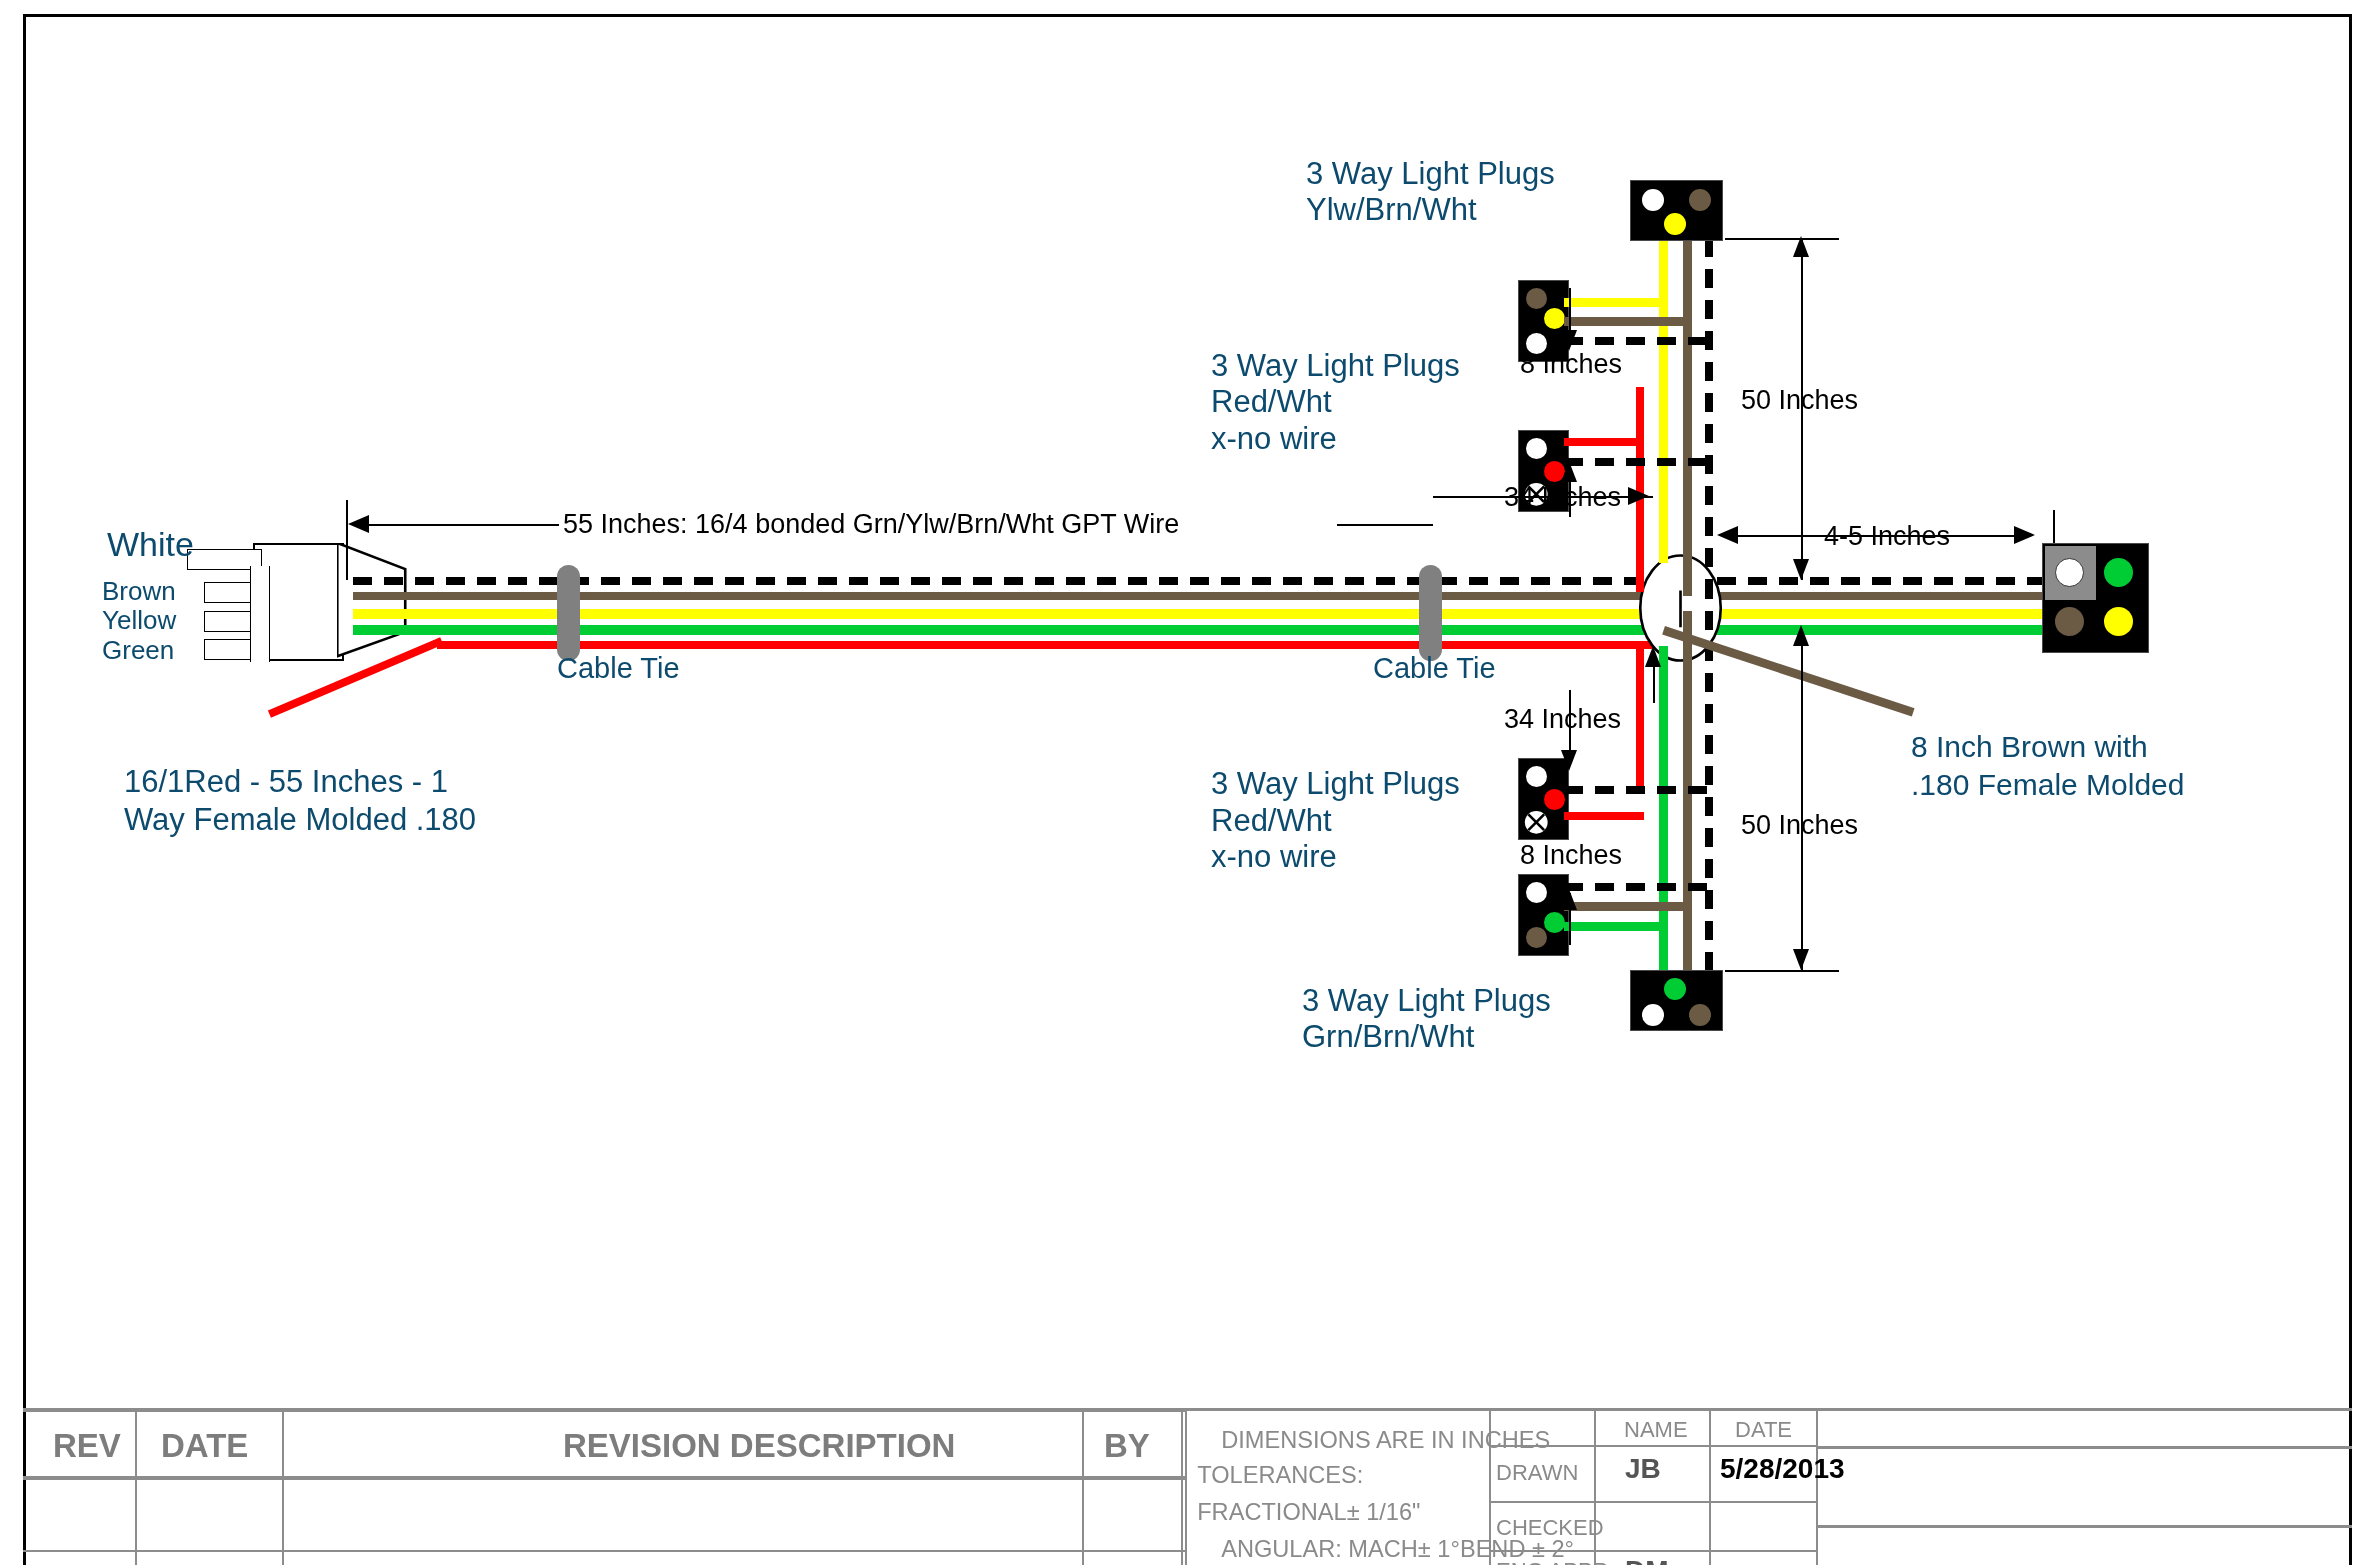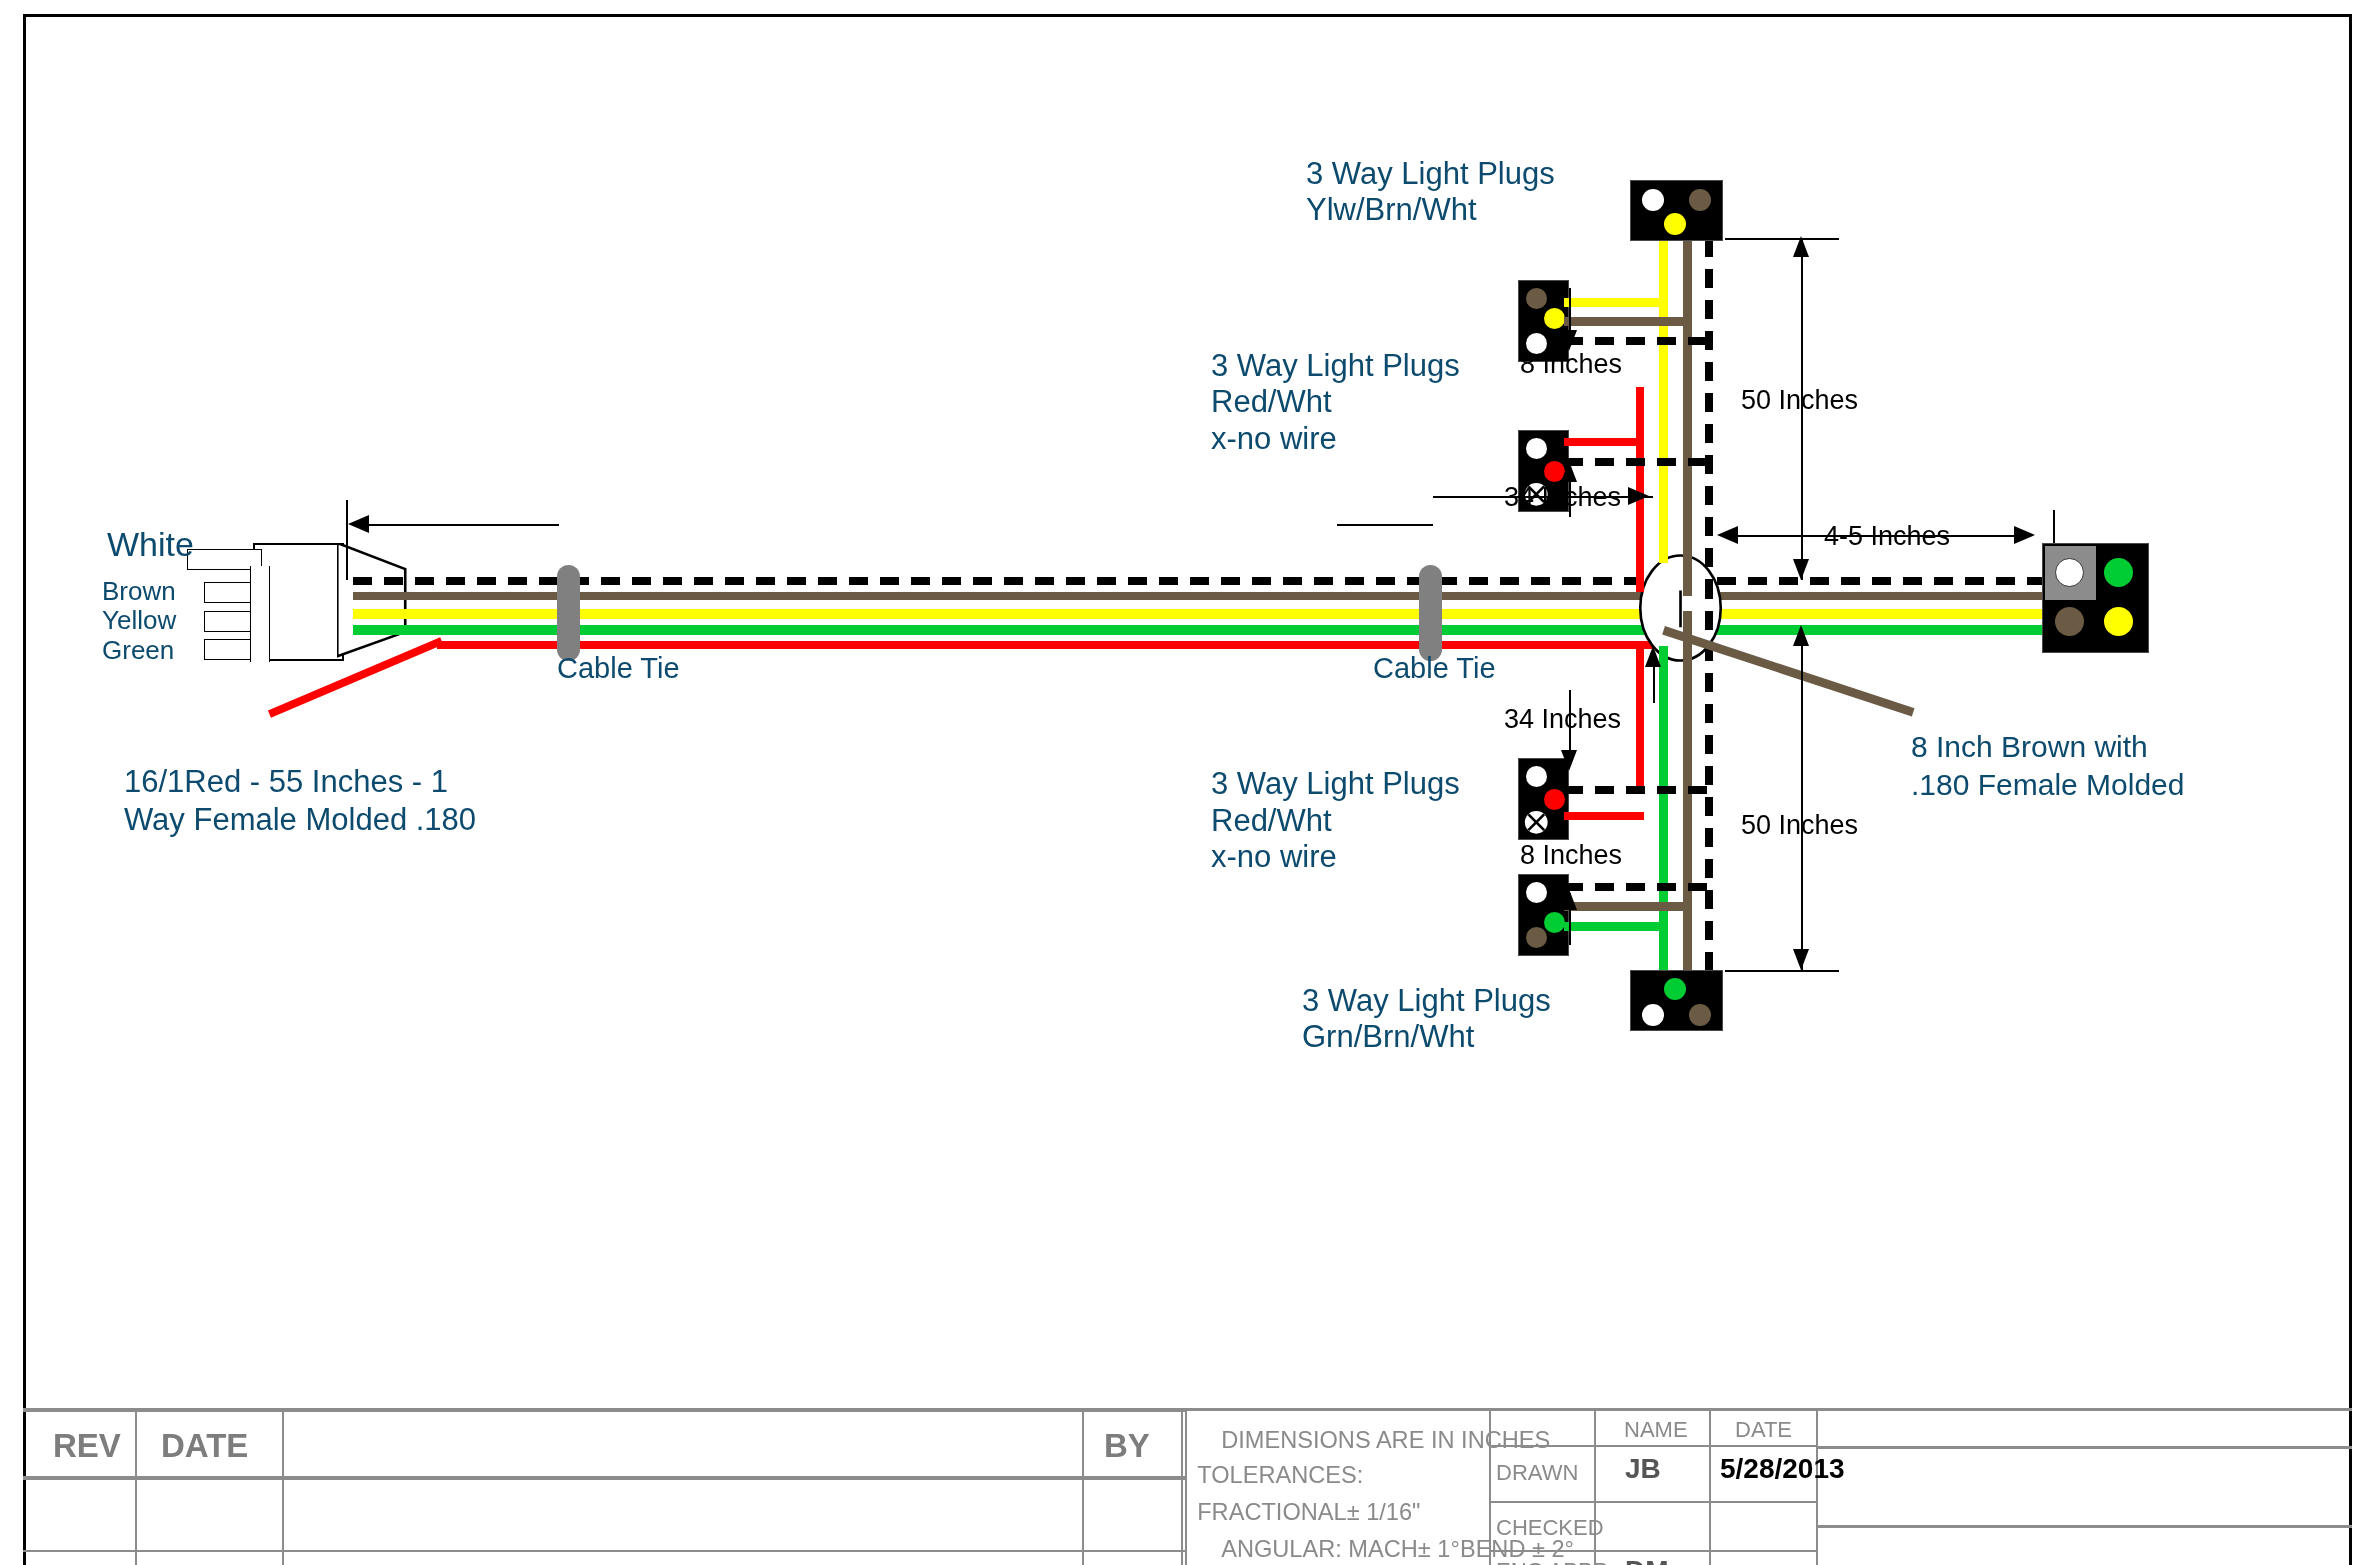--- a/index.html
+++ b/index.html
@@ -67,20 +67,21 @@
 
   <div class="tie" style="left:557px;top:565px;width:23px;height:96px;"></div>
   <div class="tie" style="left:1419px;top:565px;width:23px;height:96px;"></div>
   <div class="lbl" style="left:557px;top:651px;font-size:29px;">Cable Tie</div>
   <div class="lbl" style="left:1373px;top:651px;font-size:29px;">Cable Tie</div>
 
   <div class="thin" style="left:346px;top:500px;width:1.7px;height:80px;"></div>
   <div class="thin" style="left:367px;top:524px;width:192px;height:1.7px;"></div>
   <div class="arrL" style="left:348px;top:515px;"></div>
   <div class="thin" style="left:1337px;top:524px;width:96px;height:1.7px;"></div>
+  <div class="dimtxt" style="left:563px;top:509px;">55 Inches: 16/4 bonded Grn/Ylw/Brn/Wht GPT Wire</div>
 
   <div class="lbl" style="left:124px;top:764px;font-size:31px;">16/1Red - 55 Inches - 1</div>
   <div class="lbl" style="left:124px;top:802px;font-size:31px;">Way Female Molded .180</div>
 
   <svg style="position:absolute;left:1628px;top:552px;" width="105" height="112" viewBox="0 0 120 128">
     <ellipse cx="60" cy="64" rx="46" ry="60" fill="#ffffff" stroke="#000000" stroke-width="3"></ellipse>
     <line x1="60" y1="44" x2="60" y2="86" stroke="#000000" stroke-width="3"></line>
   </svg>
 
   <div class="wire" style="left:1659px;top:238px;width:8.7px;height:325px;background:#ffff00;"></div>
@@ -214,20 +215,21 @@
     <div class="tbline" style="left:0;top:0;width:1162px;height:3.5px;"></div>
     <div class="tbline" style="left:0;top:68px;width:1162px;height:3.5px;"></div>
     <div class="tbline" style="left:0;top:142px;width:1162px;height:1.7px;"></div>
     <div class="tbline" style="left:112px;top:0;width:1.7px;height:157px;"></div>
     <div class="tbline" style="left:259px;top:0;width:1.7px;height:157px;"></div>
     <div class="tbline" style="left:1059px;top:0;width:1.7px;height:157px;"></div>
     <div class="tbline" style="left:1158px;top:0;width:1.7px;height:157px;"></div>
 
     <div class="tbhead" style="left:30px;top:19px;font-size:33px;">REV</div>
     <div class="tbhead" style="left:138px;top:19px;font-size:33px;">DATE</div>
+    <div class="tbhead" style="left:540px;top:19px;font-size:33px;">REVISION DESCRIPTION</div>
     <div class="tbhead" style="left:1081px;top:19px;font-size:33px;">BY</div>
 
     <div style="position:absolute;left:0;top:72px;width:1162px;height:70px;">
       <div class="tbval" style="left:30px;top:19px;font-size:28px;"></div>
       <div class="tbval" style="left:138px;top:19px;font-size:28px;"></div>
       <div class="tbval" style="left:280px;top:19px;font-size:28px;"></div>
       <div class="tbval" style="left:1081px;top:19px;font-size:28px;"></div>
     </div>
   </div>
 

